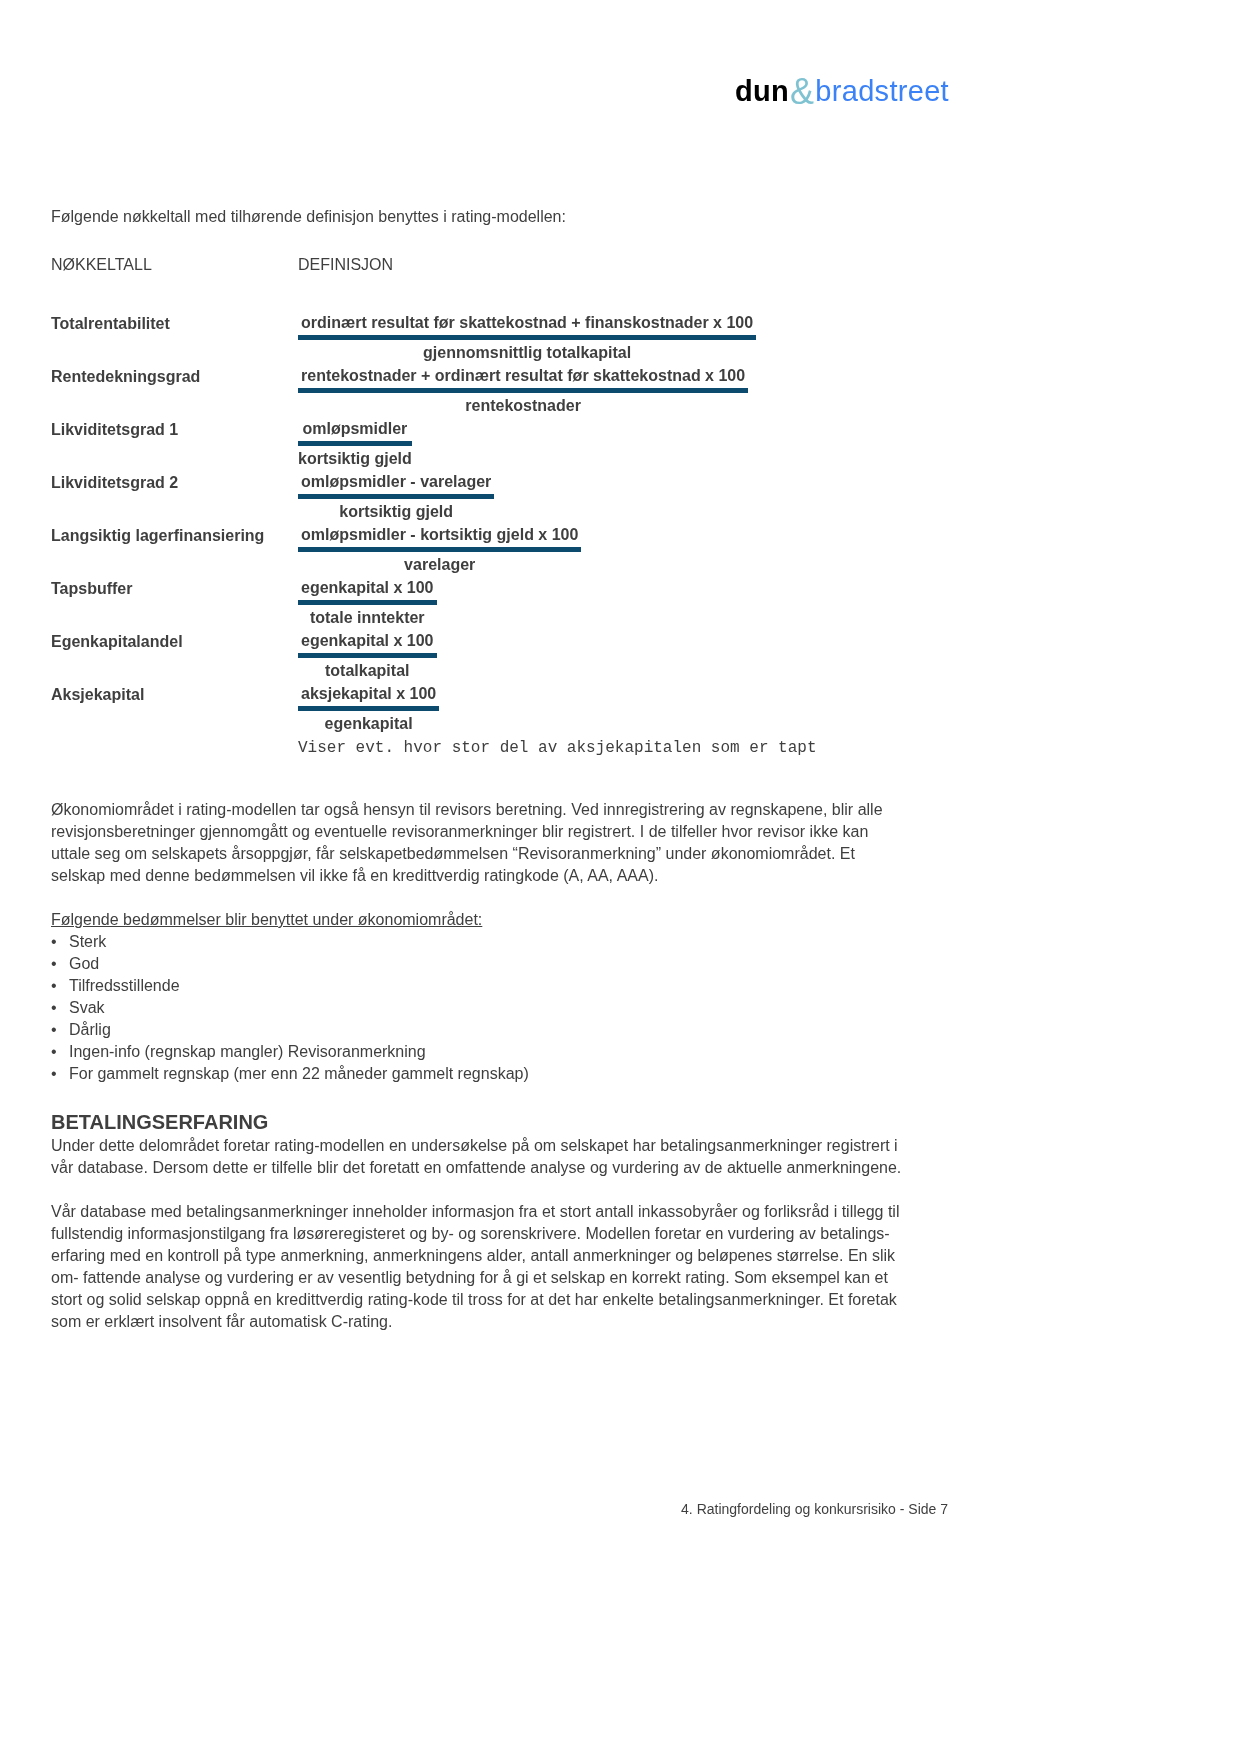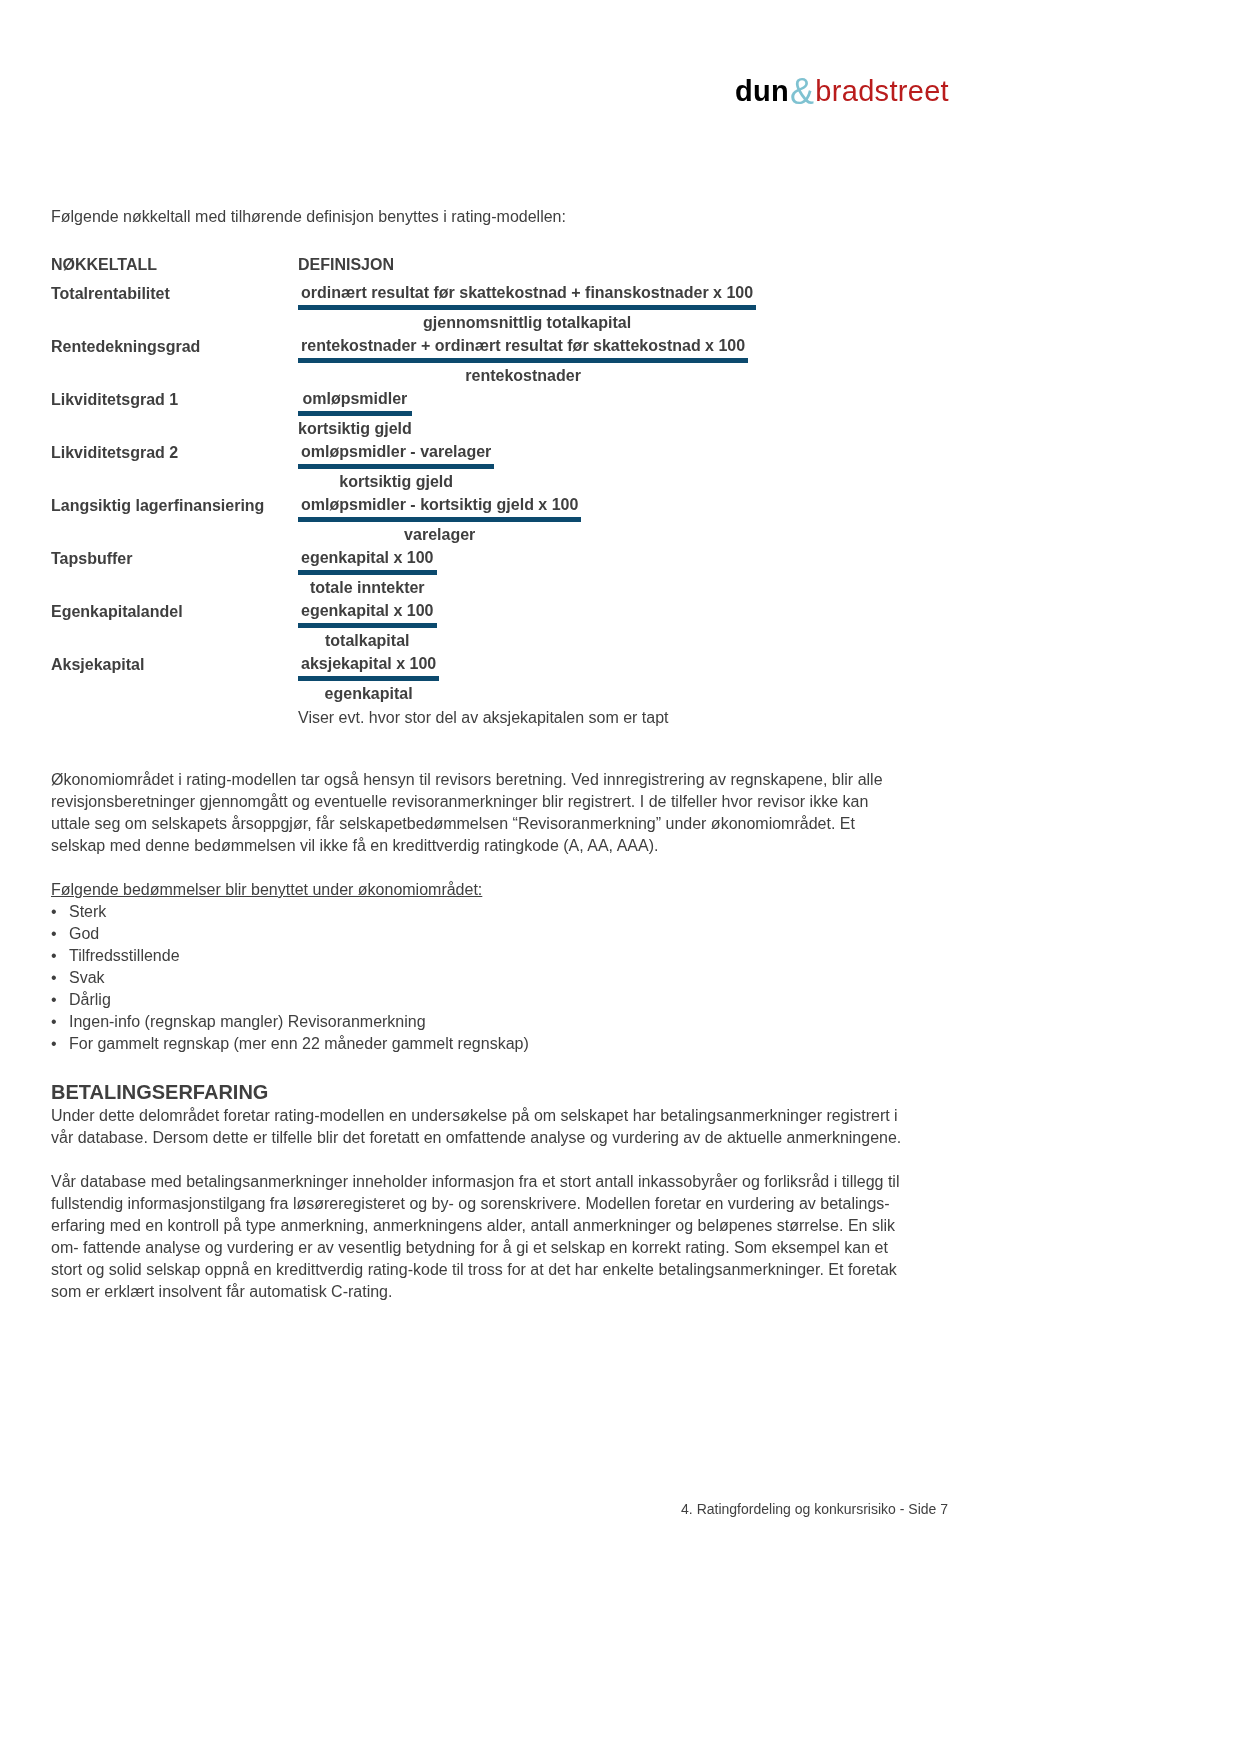--- a/index.html
+++ b/index.html
@@ -34,22 +34,22 @@
     position: absolute;
     left: 51px;
     top: 206px;
     width: 860px;
     line-height: 22px;
   }
   .intro { margin-bottom: 26px; }
   .table-head {
     display: grid;
     grid-template-columns: 247px 1fr;
-    font-weight: bold;
-    margin-bottom: 7px;
+    font-weight: normal;
+    margin-bottom: 37px;
   }
   .t-row {
     display: grid;
     grid-template-columns: 247px 1fr;
     align-items: start;
     margin-bottom: 4px;
     font-weight: bold;
   }
   .t-row .term { line-height: 20px; padding-top: 1px; }
   .frac {
@@ -57,21 +57,21 @@
     text-align: center;
     line-height: 19px;
     vertical-align: top;
   }
   .num {
     display: block;
     border-bottom: 5px solid #0c4a6e;
     padding: 0 3px 3px 3px;
   }
   .den { display: block; padding-top: 3px; }
-  .table-note { margin-left: 247px; margin-top: 0; }
+  .table-note { margin-left: 247px; margin-top: 0; font-family: Liberation Mono, monospace; }
   .para { margin-top: 24px; }
   .para.tight { margin-top: 22px; }
   .bullets-intro { margin-top: 22px; text-decoration: underline; }
   .bullet-list { margin-top: 0; }
   .bullet-item { display: flex; align-items: flex-start; }
   .bullet-dot { width: 18px; flex: 0 0 18px; text-align: left; }
   .section-heading { font-weight: bold; margin-top: 26px; }
   .footer {
     position: absolute;
     top: 1501px;
@@ -79,21 +79,21 @@
     font-size: 14px;
     white-space: nowrap;
   }
 </style>
 </head>
 <body>
 
 <div class="page">
 
   <div class="logo">
-    <span class="logo-word" style="color: #000000; font-weight: bold;">dun</span><span class="logo-amp" style="color: rgb(127, 194, 209);">&amp;</span><span class="logo-word" style="color: #b91c1c;">bradstreet</span>
+    <span class="logo-word" style="color: #000000; font-weight: bold;">dun</span><span class="logo-amp" style="color: rgb(127, 194, 209);">&amp;</span><span class="logo-word" style="color: #3b82f6;">bradstreet</span>
   </div>
 
   <div class="content">
 
     <p class="intro">Følgende nøkkeltall med tilhørende definisjon benyttes i rating-modellen:</p>
 
     <div class="ratio-table">
       <div class="table-head">
         <div class="col-header">NØKKELTALL</div>
         <div class="col-header">DEFINISJON</div>

